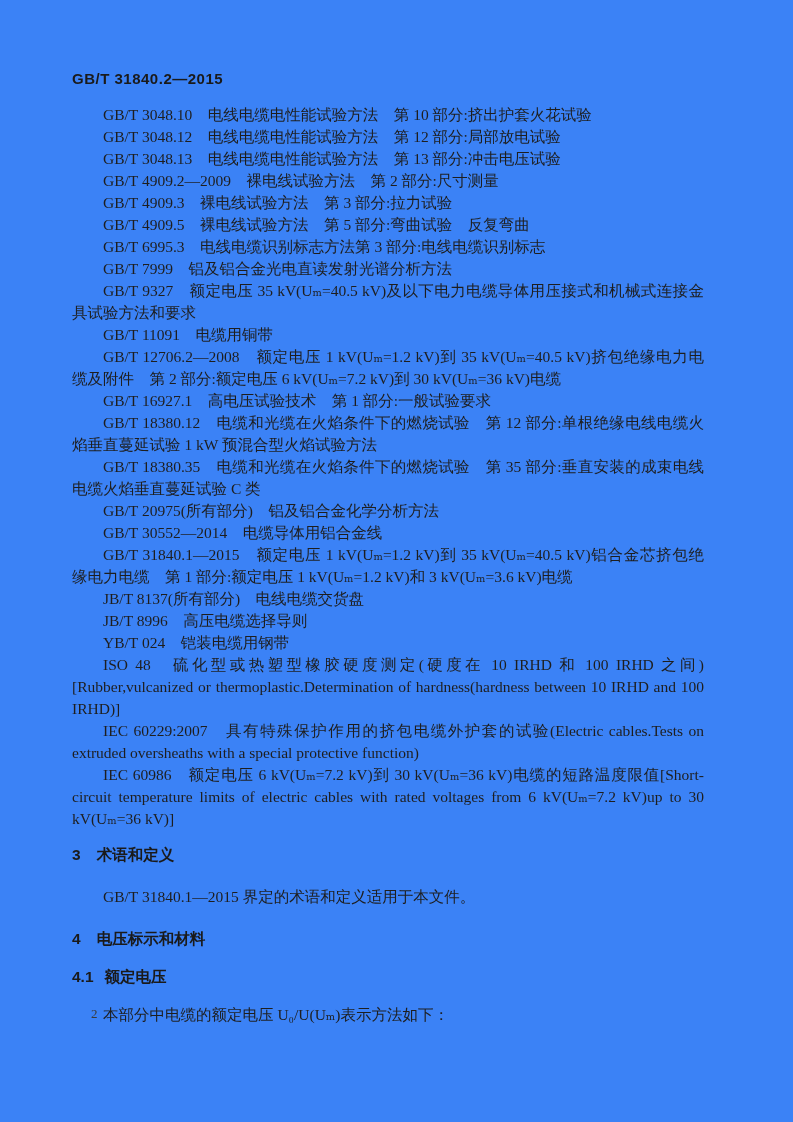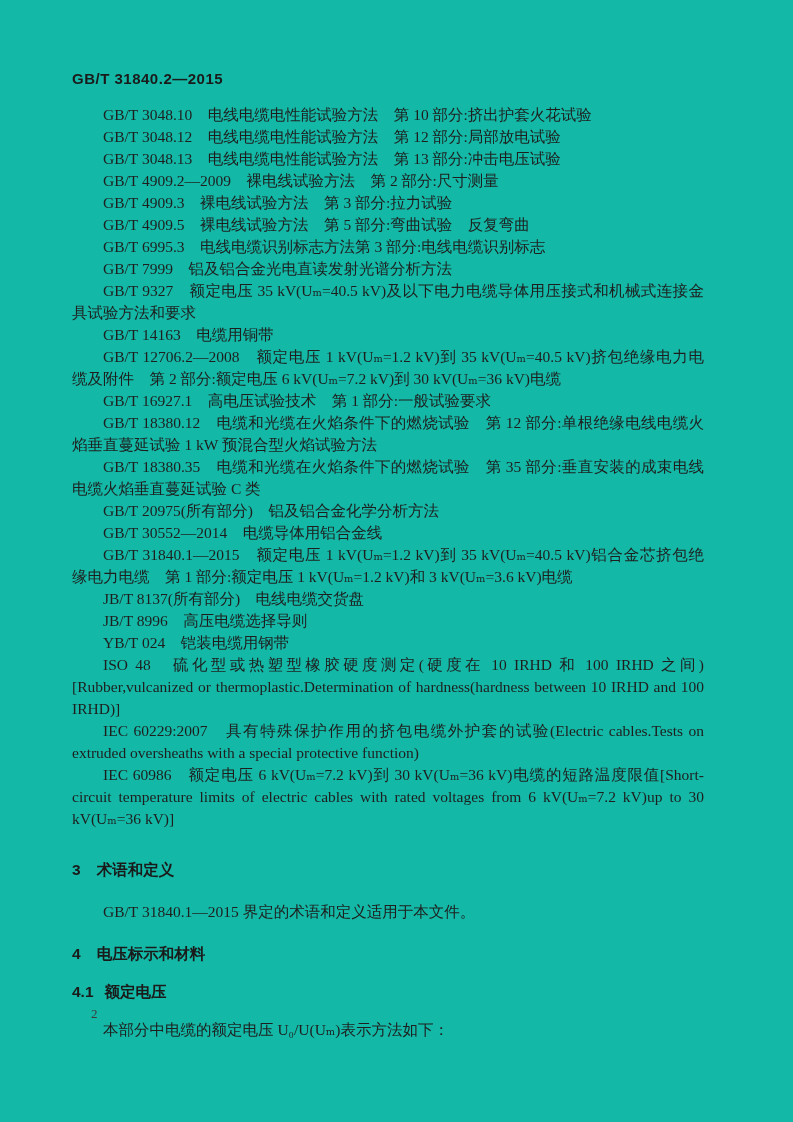--- a/index.html
+++ b/index.html
@@ -7,21 +7,21 @@
     margin: 0;
     padding: 0;
     background: #e8e8e8;
     font-family: "Liberation Serif", "DejaVu Serif", serif;
   }
   .page {
     position: relative;
     width: 793px;
     height: 1122px;
     margin: 0 auto;
-    background: #14b8a6;
+    background: #3b82f6;
     color: #1e1e1e;
     overflow: hidden;
   }
   .running-header {
     position: absolute;
     left: 72px;
     top: 70px;
     font-family: "Liberation Sans", "DejaVu Sans", sans-serif;
     font-weight: bold;
     font-size: 15px;
@@ -42,21 +42,21 @@
     text-indent: 2em;
   }
   .section-heading {
     font-family: "Liberation Sans", "DejaVu Sans", sans-serif;
     font-weight: bold;
     font-size: 15.5px;
     color: #1a1a1a;
     margin: 0;
     text-align: left;
   }
-  .h-lvl1 { margin-top: 29px; }
+  .h-lvl1 { margin-top: 14px; }
   .h-lvl2 { margin-top: 16px; }
   .section-heading .sec-num { display: inline-block; margin-right: 16px; }
   .section-heading.h-lvl2 .sec-num { margin-right: 11px; }
   .para-after-heading { margin-top: 20px; }
   .para-tight { margin-top: 16px; }
   .page-number {
     position: absolute;
     left: 91px;
     top: 1006px;
     font-size: 13px;
@@ -75,21 +75,21 @@
     <div>
       <p class="ref">GB/T 3048.10　电线电缆电性能试验方法　第 10 部分:挤出护套火花试验</p>
       <p class="ref">GB/T 3048.12　电线电缆电性能试验方法　第 12 部分:局部放电试验</p>
       <p class="ref">GB/T 3048.13　电线电缆电性能试验方法　第 13 部分:冲击电压试验</p>
       <p class="ref">GB/T 4909.2—2009　裸电线试验方法　第 2 部分:尺寸测量</p>
       <p class="ref">GB/T 4909.3　裸电线试验方法　第 3 部分:拉力试验</p>
       <p class="ref">GB/T 4909.5　裸电线试验方法　第 5 部分:弯曲试验　反复弯曲</p>
       <p class="ref">GB/T 6995.3　电线电缆识别标志方法第 3 部分:电线电缆识别标志</p>
       <p class="ref">GB/T 7999　铝及铝合金光电直读发射光谱分析方法</p>
       <p class="ref">GB/T 9327　额定电压 35 kV(Uₘ=40.5 kV)及以下电力电缆导体用压接式和机械式连接金具试验方法和要求</p>
-      <p class="ref">GB/T 14163　电缆用铜带</p>
+      <p class="ref">GB/T 11091　电缆用铜带</p>
       <p class="ref">GB/T 12706.2—2008　额定电压 1 kV(Uₘ=1.2 kV)到 35 kV(Uₘ=40.5 kV)挤包绝缘电力电缆及附件　第 2 部分:额定电压 6 kV(Uₘ=7.2 kV)到 30 kV(Uₘ=36 kV)电缆</p>
       <p class="ref">GB/T 16927.1　高电压试验技术　第 1 部分:一般试验要求</p>
       <p class="ref">GB/T 18380.12　电缆和光缆在火焰条件下的燃烧试验　第 12 部分:单根绝缘电线电缆火焰垂直蔓延试验 1 kW 预混合型火焰试验方法</p>
       <p class="ref">GB/T 18380.35　电缆和光缆在火焰条件下的燃烧试验　第 35 部分:垂直安装的成束电线电缆火焰垂直蔓延试验 C 类</p>
       <p class="ref">GB/T 20975(所有部分)　铝及铝合金化学分析方法</p>
       <p class="ref">GB/T 30552—2014　电缆导体用铝合金线</p>
       <p class="ref">GB/T 31840.1—2015　额定电压 1 kV(Uₘ=1.2 kV)到 35 kV(Uₘ=40.5 kV)铝合金芯挤包绝缘电力电缆　第 1 部分:额定电压 1 kV(Uₘ=1.2 kV)和 3 kV(Uₘ=3.6 kV)电缆</p>
       <p class="ref">JB/T 8137(所有部分)　电线电缆交货盘</p>
       <p class="ref">JB/T 8996　高压电缆选择导则</p>
       <p class="ref">YB/T 024　铠装电缆用钢带</p>

